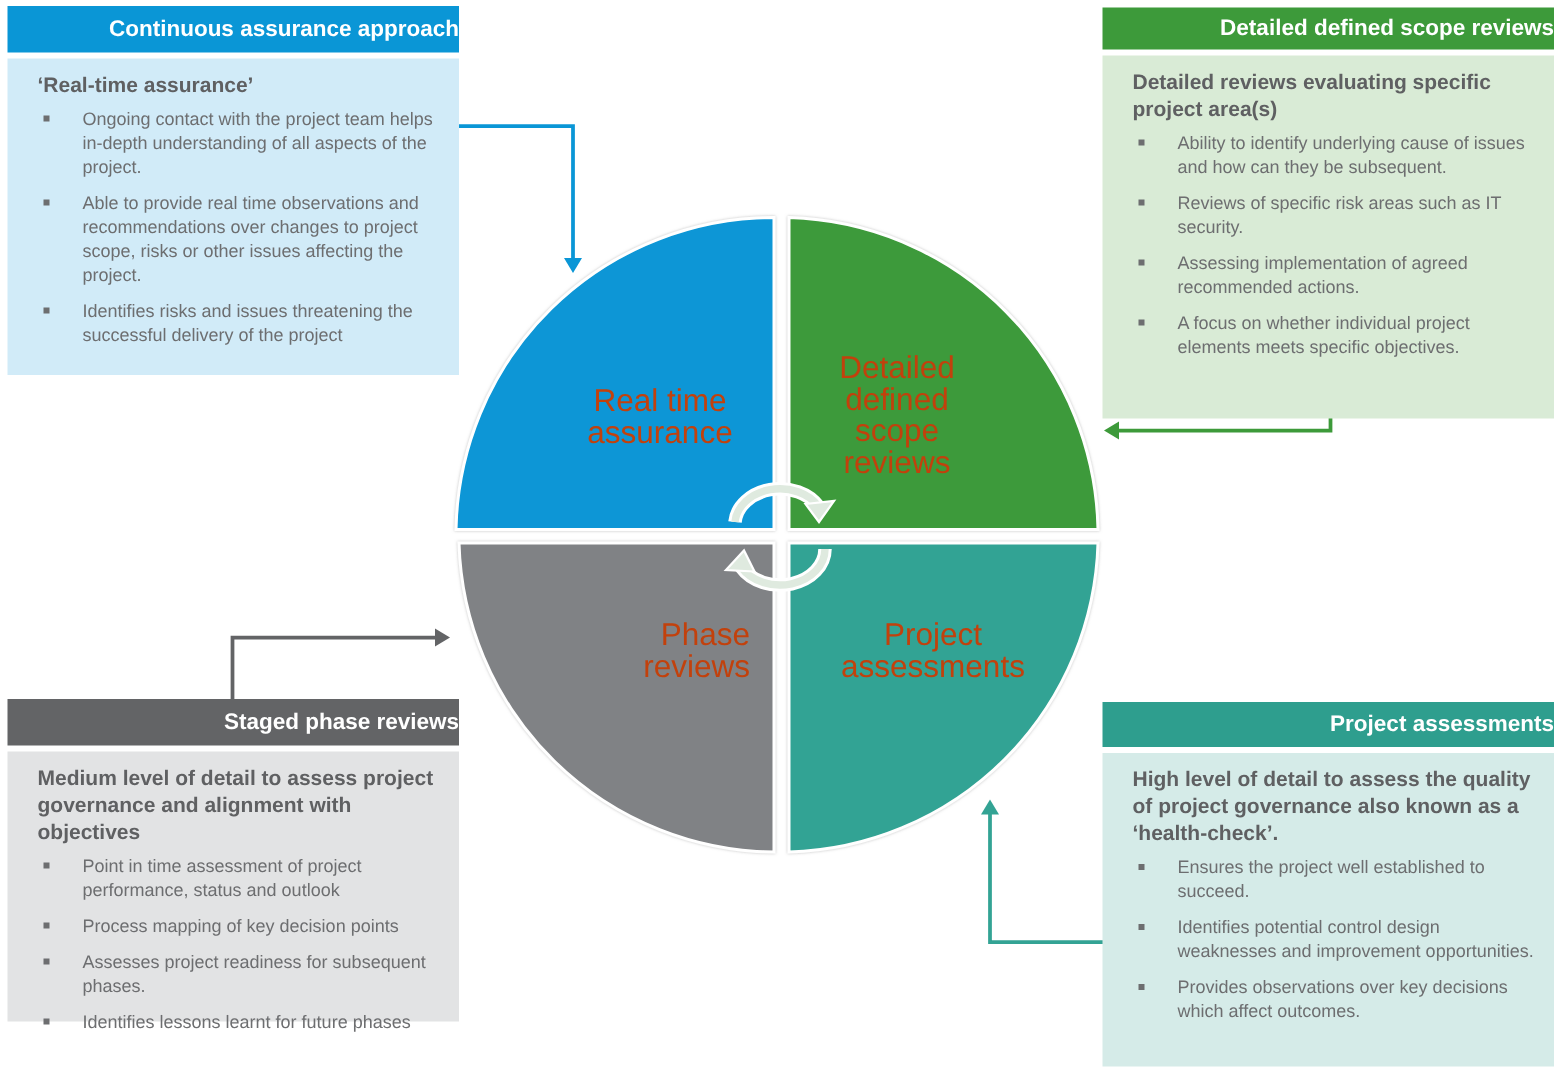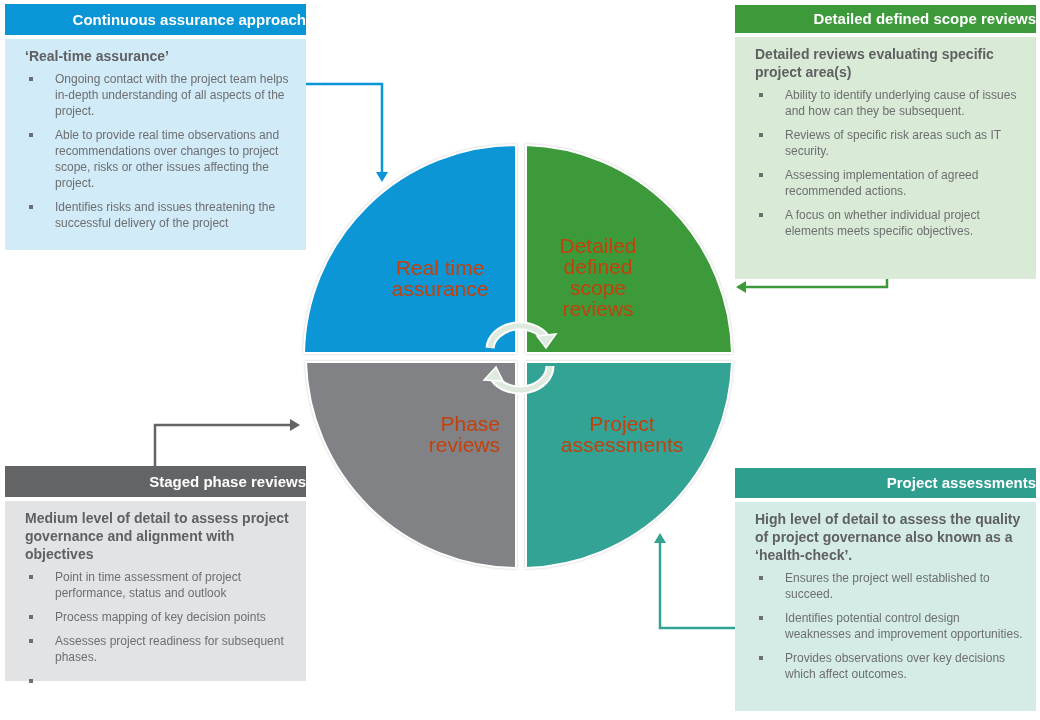--- a/index.html
+++ b/index.html
@@ -135,21 +135,21 @@
 </div>
 
 <div class="panel" id="p-gray">
   <div class="panel-header">Staged phase reviews</div>
   <div class="panel-body">
     <div class="panel-subtitle">Medium level of detail to assess project governance and alignment with objectives</div>
     <ul class="bullets">
       <li><span class="sq"></span><span>Point in time assessment of project performance,  status and outlook</span></li>
       <li><span class="sq"></span><span>Process mapping of key decision points</span></li>
       <li><span class="sq"></span><span>Assesses project readiness for subsequent phases.</span></li>
-      <li><span class="sq"></span></li>
+      <li><span class="sq"></span><span>Identifies lessons learnt for future phases</span></li>
     </ul>
   </div>
 </div>
 
 <div class="panel" id="p-teal">
   <div class="panel-header">Project assessments</div>
   <div class="panel-body">
     <div class="panel-subtitle">High level of detail to assess the quality of project governance also known as a ‘health-check’.</div>
     <ul class="bullets">
       <li><span class="sq"></span><span>Ensures the project well established to succeed.</span></li>

